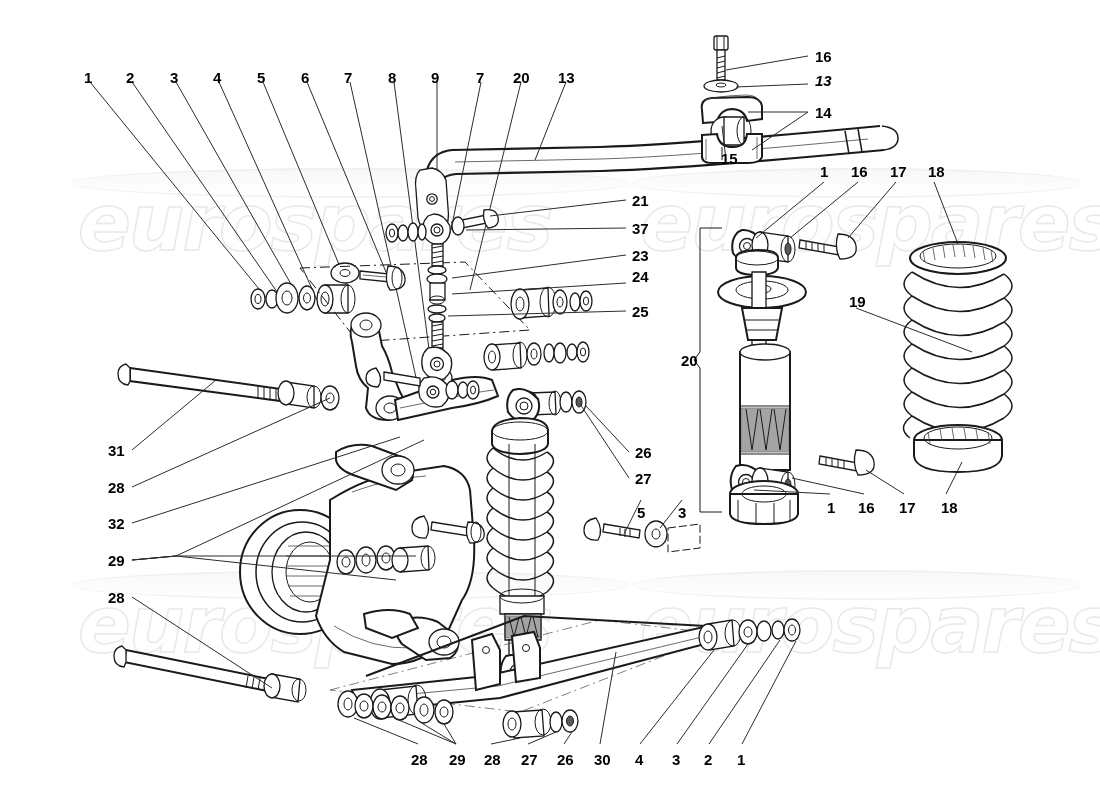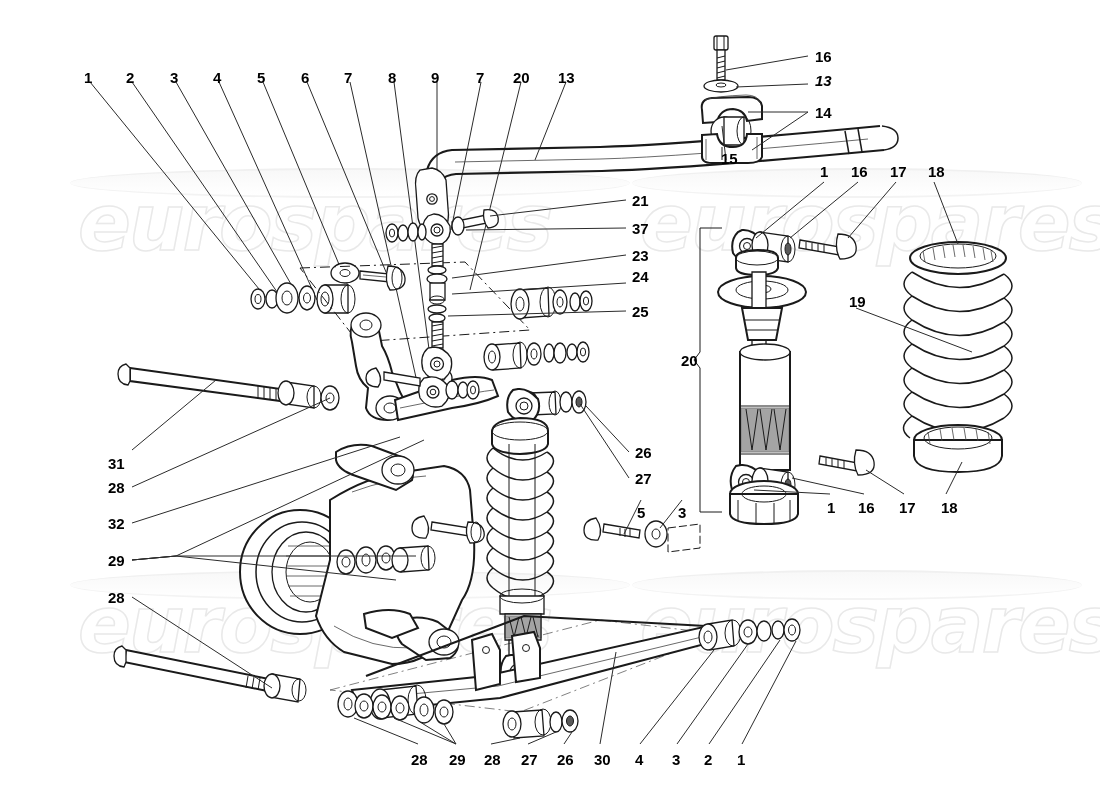--- a/index.html
+++ b/index.html
@@ -669,21 +669,21 @@
     <span class="callout" style="left:632px;top:221px;">37</span>
     <span class="callout" style="left:632px;top:248px;">23</span>
     <span class="callout" style="left:632px;top:269px;">24</span>
     <span class="callout" style="left:632px;top:304px;">25</span>
     <span class="callout" style="left:635px;top:445px;">26</span>
     <span class="callout" style="left:635px;top:471px;">27</span>
 
     <span class="callout" style="left:637px;top:505px;">5</span>
     <span class="callout" style="left:678px;top:505px;">3</span>
 
-    <span class="callout" style="left:108px;top:443px;margin-top:13px;">31</span>
+    <span class="callout" style="left:108px;top:443px;">31</span>
     <span class="callout" style="left:108px;top:480px;">28</span>
     <span class="callout" style="left:108px;top:516px;">32</span>
     <span class="callout" style="left:108px;top:553px;">29</span>
     <span class="callout" style="left:108px;top:590px;">28</span>
 
     <span class="callout" style="left:411px;top:752px;">28</span>
     <span class="callout" style="left:449px;top:752px;">29</span>
     <span class="callout" style="left:484px;top:752px;">28</span>
     <span class="callout" style="left:521px;top:752px;">27</span>
     <span class="callout" style="left:557px;top:752px;">26</span>

